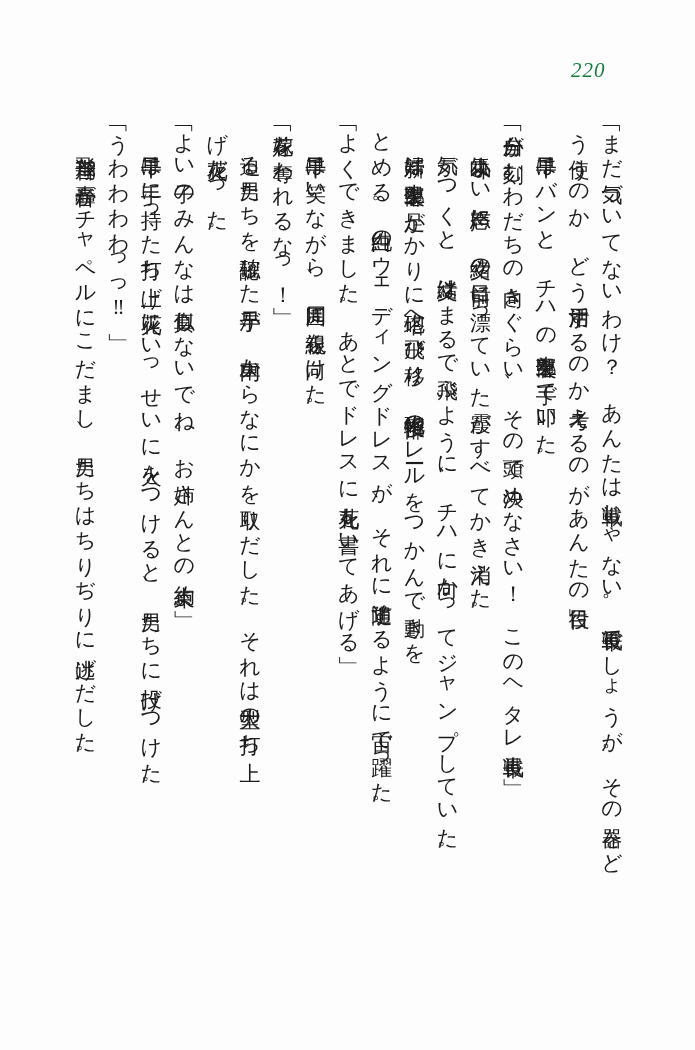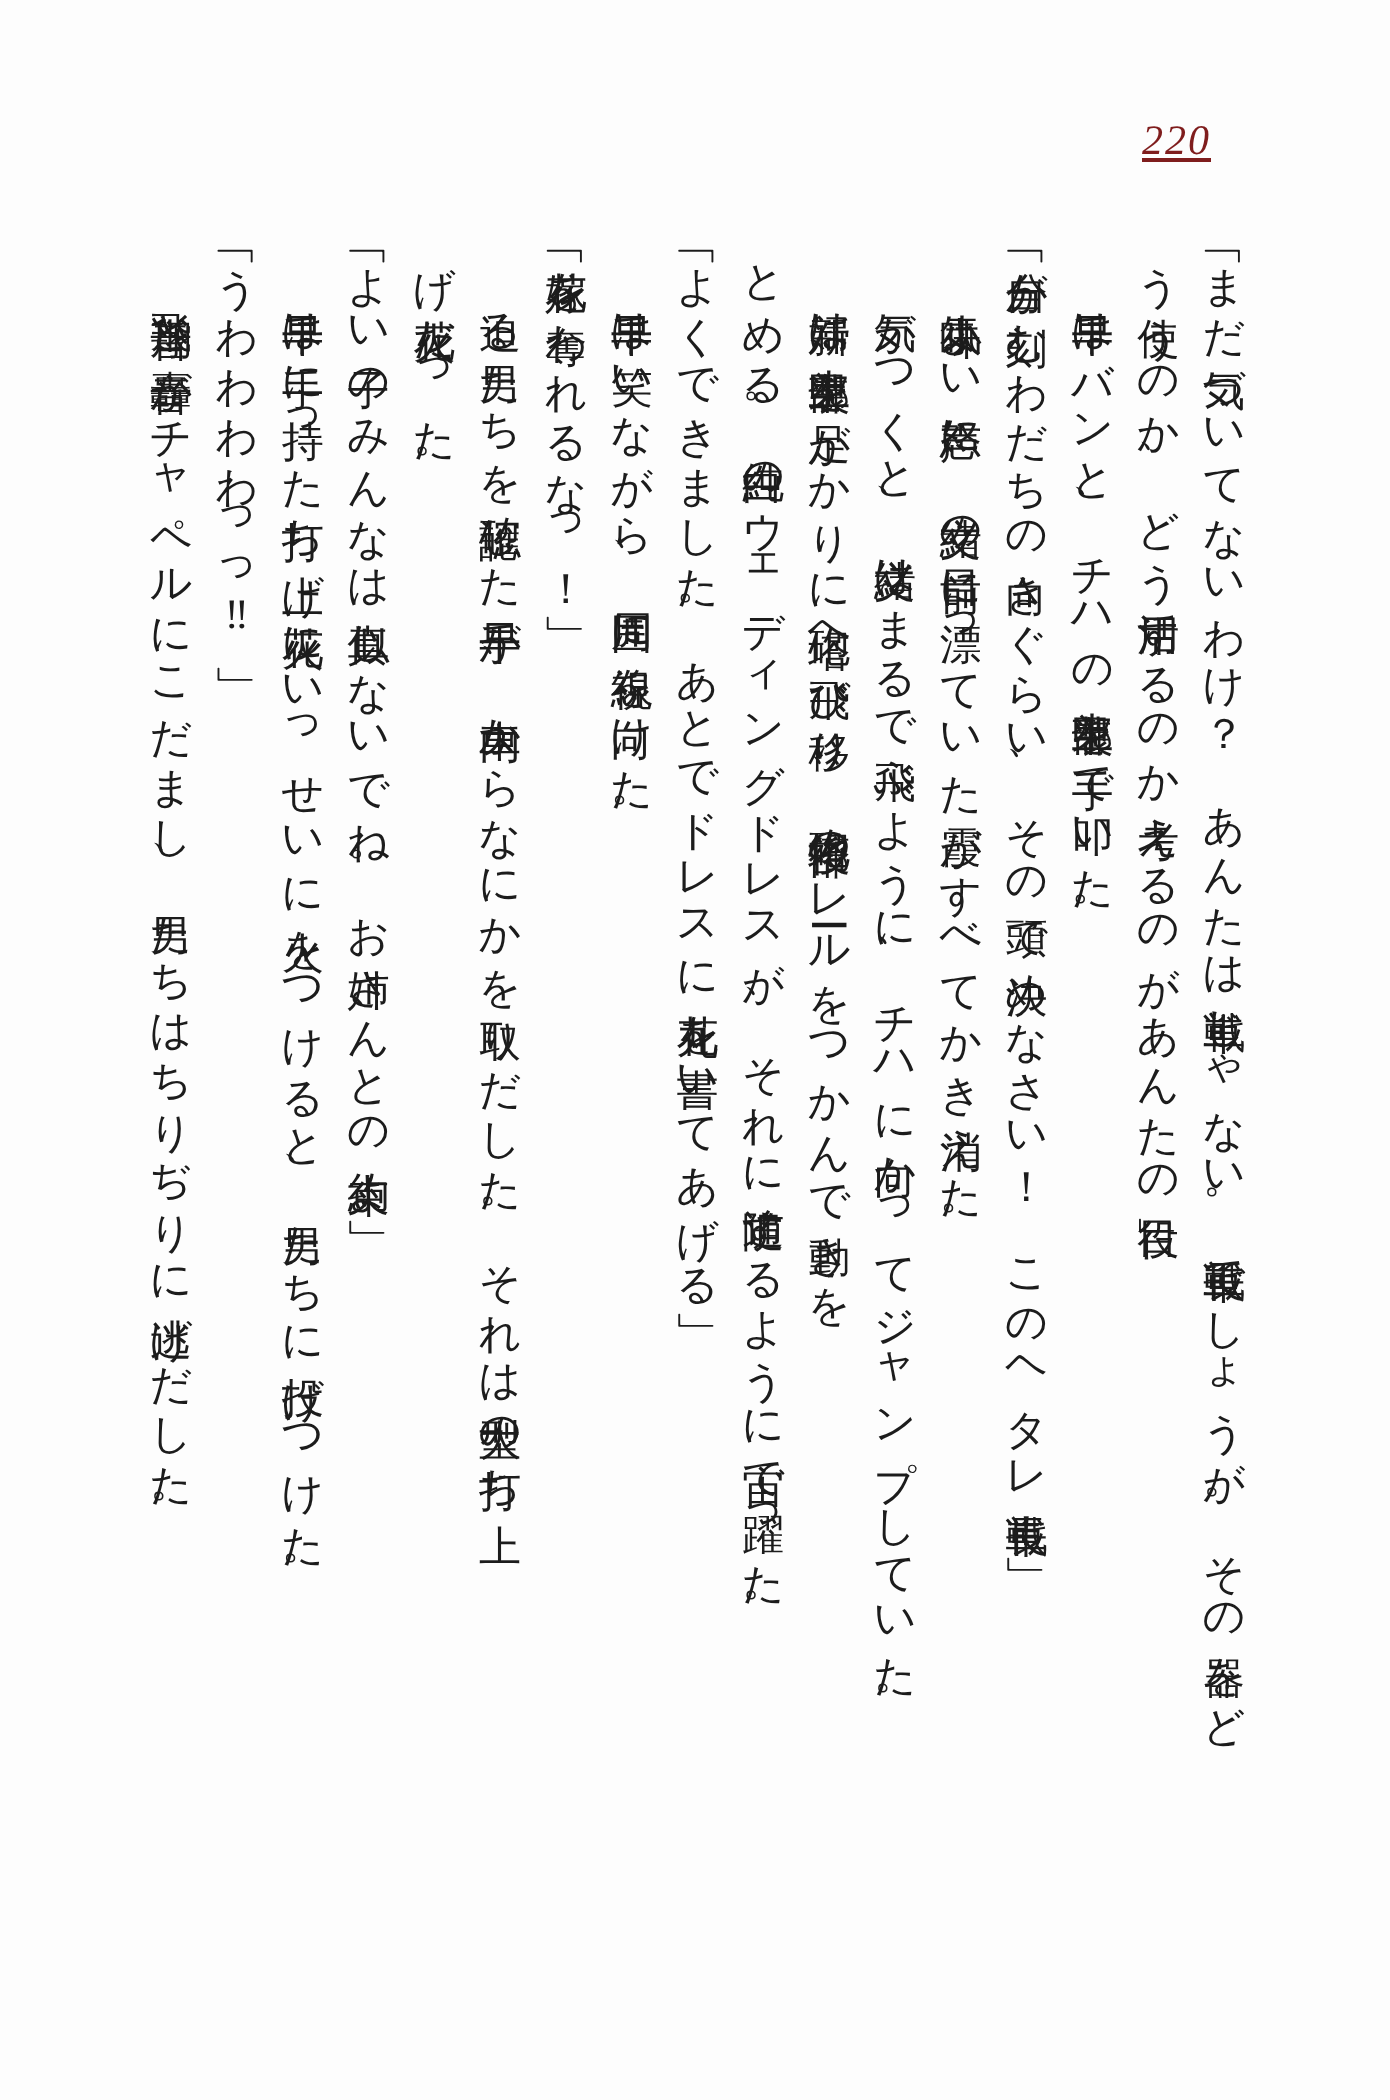--- a/index.html
+++ b/index.html
@@ -43,21 +43,21 @@
     margin: 0;
     padding: 0;
     line-height: 32.9px;
     white-space: pre;
   }
 </style>
 </head>
 <body style="background: rgb(253, 253, 253);">
 
 <div class="page">
-  <div class="page-number" style="color: #7f1d1d; text-decoration: underline;">220</div>
+  <div class="page-number" style="color: #15803d;">220</div>
   <div class="text-block" style="color: rgb(28, 28, 28);">
       <div class="text-line">「まだ気づいてないわけ？　あんたは戦車じゃない。戦車長でしょうが。その器をど</div>
       <div class="text-line">う使うのか、どう活用するのか考えるのがあんたの役目」</div>
       <div class="text-line">　千早はバンと、チハの上部装甲を手で叩いた。</div>
       <div class="text-line">「自分が刻むわだちの向きぐらい、その頭で決めなさい！　このヘタレ戦車長！」</div>
       <div class="text-line">　小気味よい怒声に、文緒の目前に漂っていた霞がすべてかき消えた。</div>
       <div class="text-line">　気がつくと、文緒はまるで飛ぶように、チハに向かってジャンプしていた。</div>
       <div class="text-line">　新婦は上部装甲を足がかりに砲塔へ飛び移り、砲塔後部のレールをつかんで動きを</div>
       <div class="text-line">とめる。純白のウェディングドレスが、それに追随するように宙で躍った。</div>
       <div class="text-line">「よくできました。あとでドレスに花丸を書いてあげる」</div>

